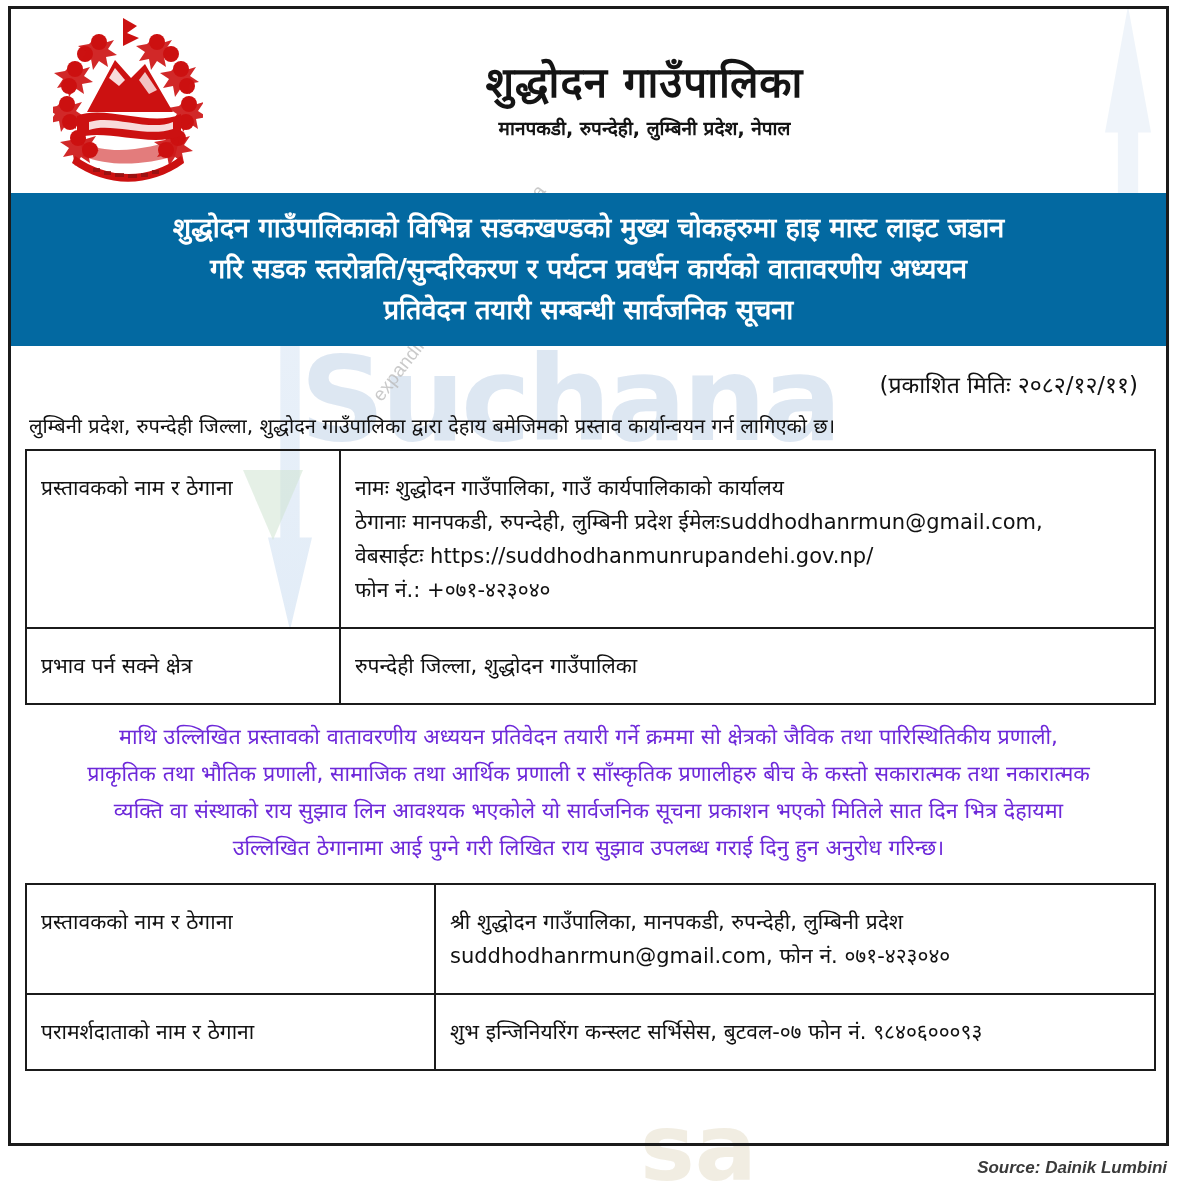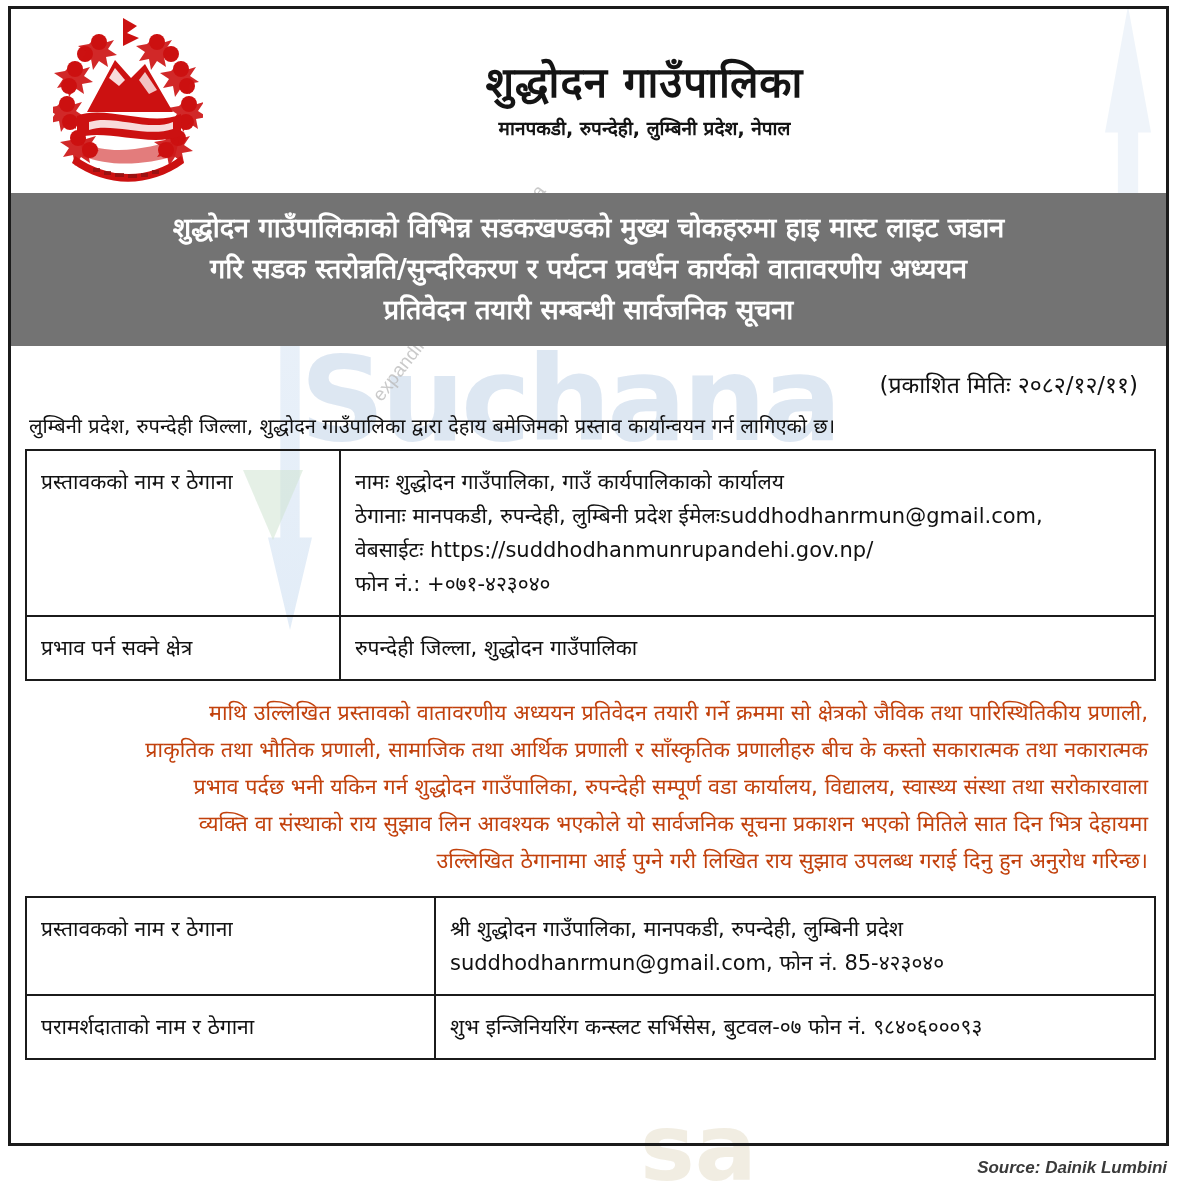--- a/index.html
+++ b/index.html
@@ -141,21 +141,21 @@
     font-family: "DejaVu Sans", sans-serif;
     font-weight: 700;
     font-size: 19px;
     line-height: 1.5;
     color: #141414;
     margin-top: 8px;
   }
 
   
   #headline-banner {
-    background: #737373;
+    background: #0369a1;
     color: #ffffff;
     padding: 14px 26px 16px 26px;
     text-align: center;
     font-family: "DejaVu Sans", sans-serif;
     font-weight: 700;
     font-size: 27px;
     line-height: 1.52;
     position: relative;
     z-index: 2;
   }
@@ -183,39 +183,39 @@
   }
 
   table.notice-table {
     border-collapse: collapse;
     width: 1131px;
     margin: 0 auto;
     table-layout: fixed;
   }
   table.notice-table td {
     border: 2px solid #1b1b1b;
-    padding: 14px 14px;
+    padding: 20px 14px;
     vertical-align: top;
     font-family: "DejaVu Sans", sans-serif;
     font-size: 21px;
     line-height: 1.62;
     color: #111;
     margin-top: 32px;
   }
   td.label-cell { width: 284px; }
   td.label-cell-wide { width: 379px; }
   .cell-line { display: block; white-space: nowrap; }
 
   #body-paragraph {
     font-family: "DejaVu Sans", sans-serif;
     font-size: 21.5px;
     line-height: 1.72;
     margin: 14px 4px 14px 4px;
-    color: #c2410c;
-    text-align: right;
+    color: #6d28d9;
+    text-align: center;
   }
   #body-paragraph span { display: block; white-space: nowrap; }
 
   #table-bottom-wrap { margin-top: 16px; padding-bottom: 6px; }
 
   
   #source-credit {
     position: absolute;
     right: 14px;
     top: 1158px;
@@ -334,33 +334,32 @@
           <td>
             <span class="cell-line">रुपन्देही जिल्ला, शुद्धोदन गाउँपालिका</span>
           </td>
         </tr>
       </tbody>
     </table>
 
     <div id="body-paragraph">
       <span>माथि उल्लिखित प्रस्तावको वातावरणीय अध्ययन प्रतिवेदन तयारी गर्ने क्रममा सो क्षेत्रको जैविक तथा पारिस्थितिकीय प्रणाली,</span>
       <span>प्राकृतिक तथा भौतिक प्रणाली, सामाजिक तथा आर्थिक प्रणाली र साँस्कृतिक प्रणालीहरु बीच के कस्तो सकारात्मक तथा नकारात्मक</span>
-      <span>प्रभाव पर्दछ भनी यकिन गर्न शुद्धोदन गाउँपालिका, रुपन्देही सम्पूर्ण वडा कार्यालय, विद्यालय, स्वास्थ्य संस्था तथा सरोकारवाला</span>
       <span>व्यक्ति वा संस्थाको राय सुझाव लिन आवश्यक भएकोले यो सार्वजनिक सूचना प्रकाशन भएको मितिले सात दिन भित्र देहायमा</span>
       <span>उल्लिखित ठेगानामा आई पुग्ने गरी लिखित राय सुझाव उपलब्ध गराई दिनु हुन अनुरोध गरिन्छ।</span>
     </div>
 
     <div id="table-bottom-wrap">
       <table class="notice-table">
         <tbody>
           <tr>
             <td class="label-cell-wide">प्रस्तावकको नाम र ठेगाना</td>
             <td>
               <span class="cell-line">श्री शुद्धोदन गाउँपालिका, मानपकडी, रुपन्देही, लुम्बिनी प्रदेश</span>
-              <span class="cell-line">suddhodhanrmun@gmail.com, फोन नं. 85-४२३०४०</span>
+              <span class="cell-line">suddhodhanrmun@gmail.com, फोन नं. ०७१-४२३०४०</span>
             </td>
           </tr>
           <tr>
             <td class="label-cell-wide">परामर्शदाताको नाम र ठेगाना</td>
             <td>
               <span class="cell-line">शुभ इन्जिनियरिंग कन्स्लट सर्भिसेस, बुटवल-०७ फोन नं. ९८४०६०००९३</span>
             </td>
           </tr>
         </tbody>
       </table>

